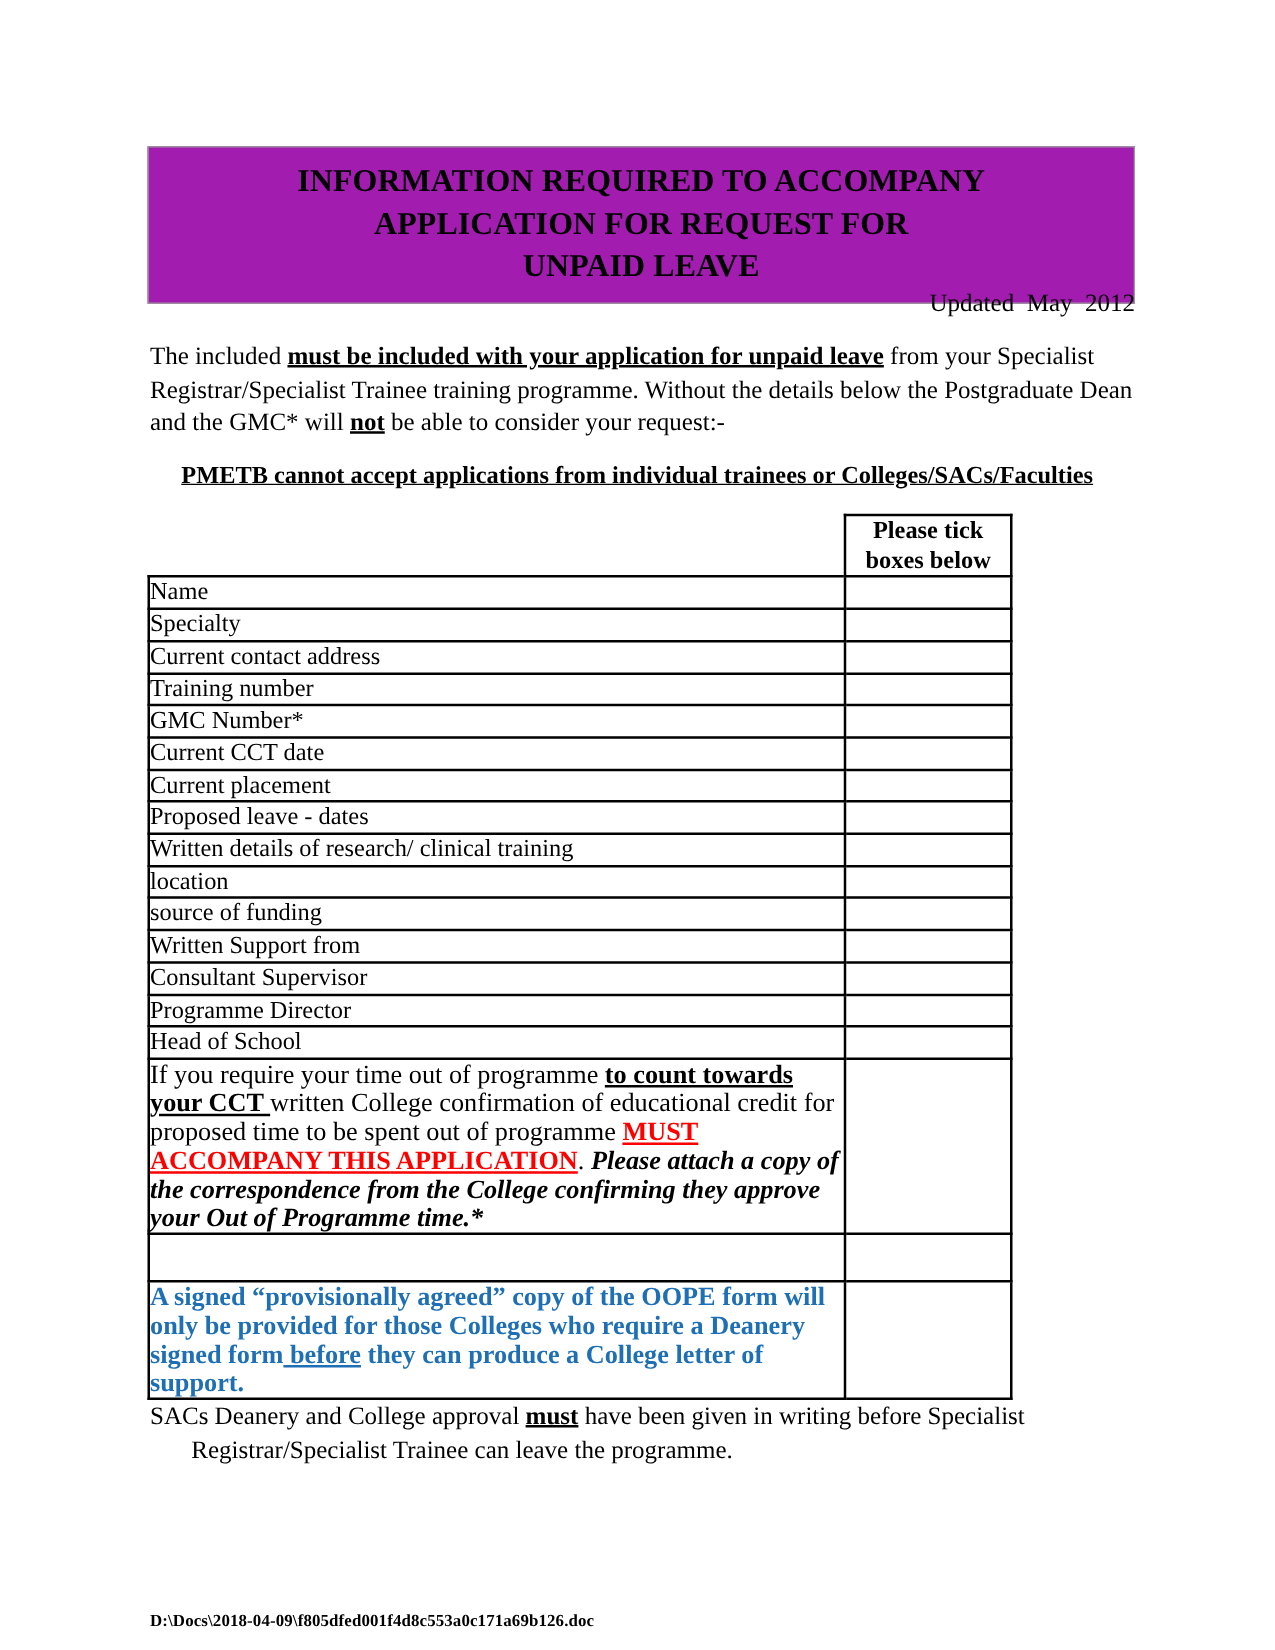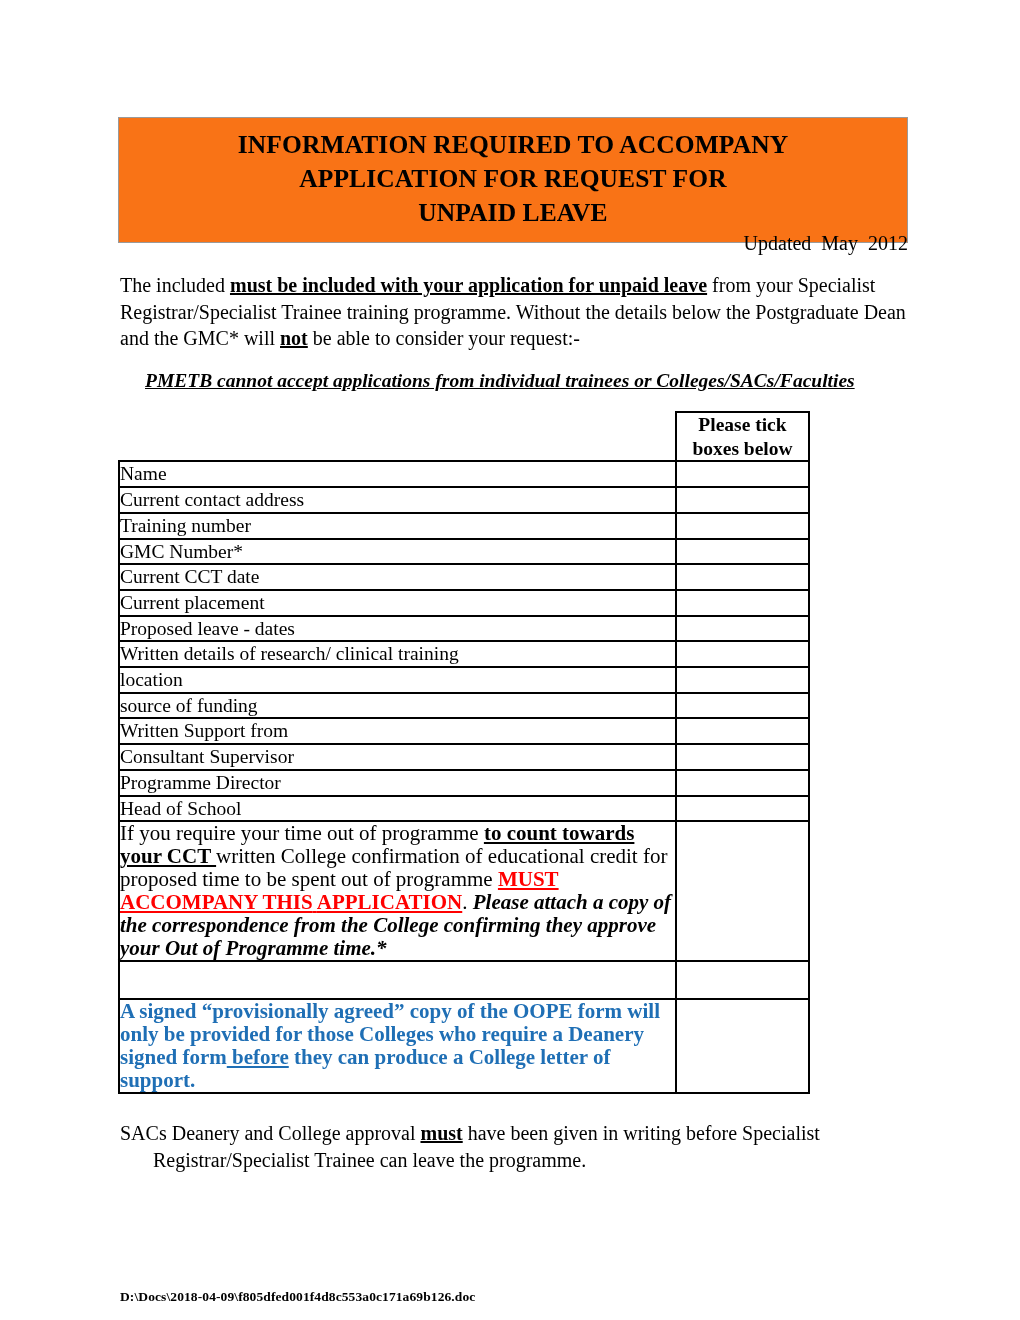--- a/index.html
+++ b/index.html
@@ -23,21 +23,21 @@
   }
 
   
   .title-box {
     position: absolute;
     left: 118px;
     top: 117px;
     width: 790px;
     box-sizing: border-box;
     border: 1.5px solid #9a9a9a;
-    background: #f97316;
+    background: #a21caf;
     padding: 10px 8px 12px 8px;
     text-align: center;
   }
   .title-line {
     font-weight: bold;
     font-size: 25.5px;
     line-height: 34px;
     letter-spacing: 0.1px;
     white-space: nowrap;
   }
@@ -65,21 +65,20 @@
   .u { text-decoration: underline; }
 
   .pmetb {
     position: absolute;
     left: 145px;
     top: 368px;
     width: 760px;
     font-size: 19.5px;
     line-height: 26px;
     font-weight: bold;
-    font-style: italic;
     text-decoration: underline;
     white-space: nowrap;
   }
 
   
   .tbl {
     position: absolute;
     left: 118px;
     top: 411px;
     width: 690px;
@@ -204,20 +203,24 @@
         <td class="hdr-blank"></td>
         <td class="hdr-tick">Please tick boxes below</td>
       </tr>
     </tbody>
     <tbody id="row-host">
         <tr>
           <td class="cell-label">Name</td>
           <td class="cell-tick"></td>
         </tr>
         <tr>
+          <td class="cell-label">Specialty</td>
+          <td class="cell-tick"></td>
+        </tr>
+        <tr>
           <td class="cell-label">Current contact address</td>
           <td class="cell-tick"></td>
         </tr>
         <tr>
           <td class="cell-label">Training number</td>
           <td class="cell-tick"></td>
         </tr>
         <tr>
           <td class="cell-label">GMC Number*</td>
           <td class="cell-tick"></td>

